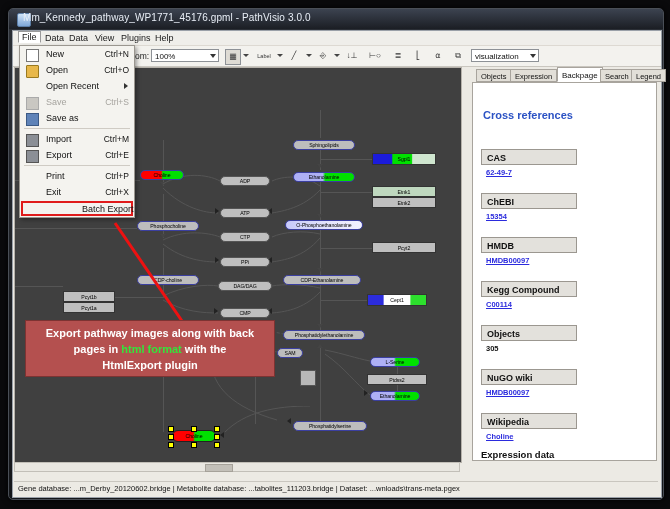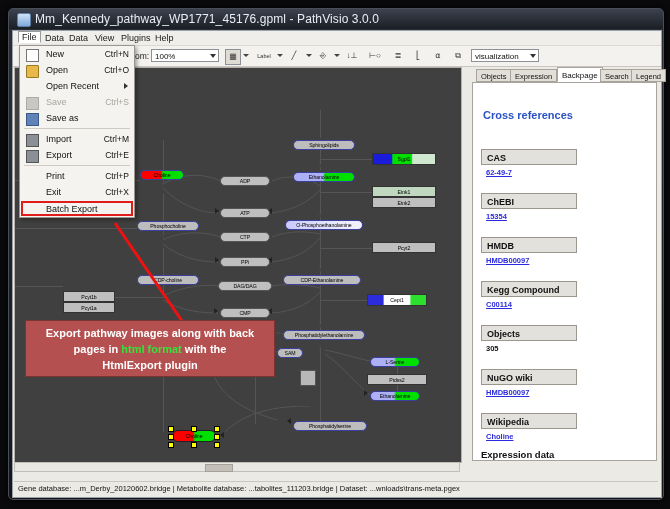--- a/index.html
+++ b/index.html
@@ -8,21 +8,21 @@
 
   
   .win{position:absolute;left:8px;top:8px;width:654px;height:490px;
        background:linear-gradient(#2b2f36,#14161a);
        border:1px solid #4a4f57;border-radius:5px;box-shadow:0 0 6px #000;}
   .titlebar{position:absolute;left:0;top:0;right:0;height:20px;
        border-radius:4px 4px 0 0;
        background:linear-gradient(#3c4350,#1b1e24);}
   .title-ico{position:absolute;left:8px;top:4px;width:12px;height:12px;
        background:linear-gradient(#cfe3f7,#7fa8d8);border:1px solid #5d7fa8;border-radius:2px;}
-  .title-txt{position:absolute;left:26px;top:3px;font-size:12px;color:#e8eef6;
+  .title-txt{position:absolute;left:14px;top:3px;font-size:10px;color:#e8eef6;
        letter-spacing:.1px;white-space:nowrap;}
 
   
   .client{position:absolute;left:3px;top:21px;width:648px;height:466px;background:#eceae4;
        border:1px solid #9aa0a8;}
 
   
   .menubar{position:absolute;left:0;top:0;right:0;height:14px;background:#efeeea;
        border-bottom:1px solid #ddd9d2;}
   .mi{position:absolute;top:1px;font-size:9px;color:#1a1a1a;padding:1px 4px;cursor:default;}
@@ -378,21 +378,21 @@
       <div class="mrow">
         <span class="mtxt">Print</span>
         <span class="mkey">Ctrl+P</span>
       </div>
       <div class="mrow">
         <span class="mtxt">Exit</span>
         <span class="mkey">Ctrl+X</span>
       </div>
       <div class="mrow" style="height:17px;">
         <div class="hlbox" style="top:1px;"></div>
-        <span class="mtxt" style="top:4px;">Batch Export</span>
+        <span class="mtxt" style="top:4px;margin-left:36px;">Batch Export</span>
       </div>
     </div>
 
     <div class="statusbar">
       <div class="status-txt">Gene database: ...m_Derby_20120602.bridge | Metabolite database: ...tabolites_111203.bridge | Dataset: ...wnloads\trans-meta.pgex</div>
     </div>
 
   </div>
  </div>
 </div>

